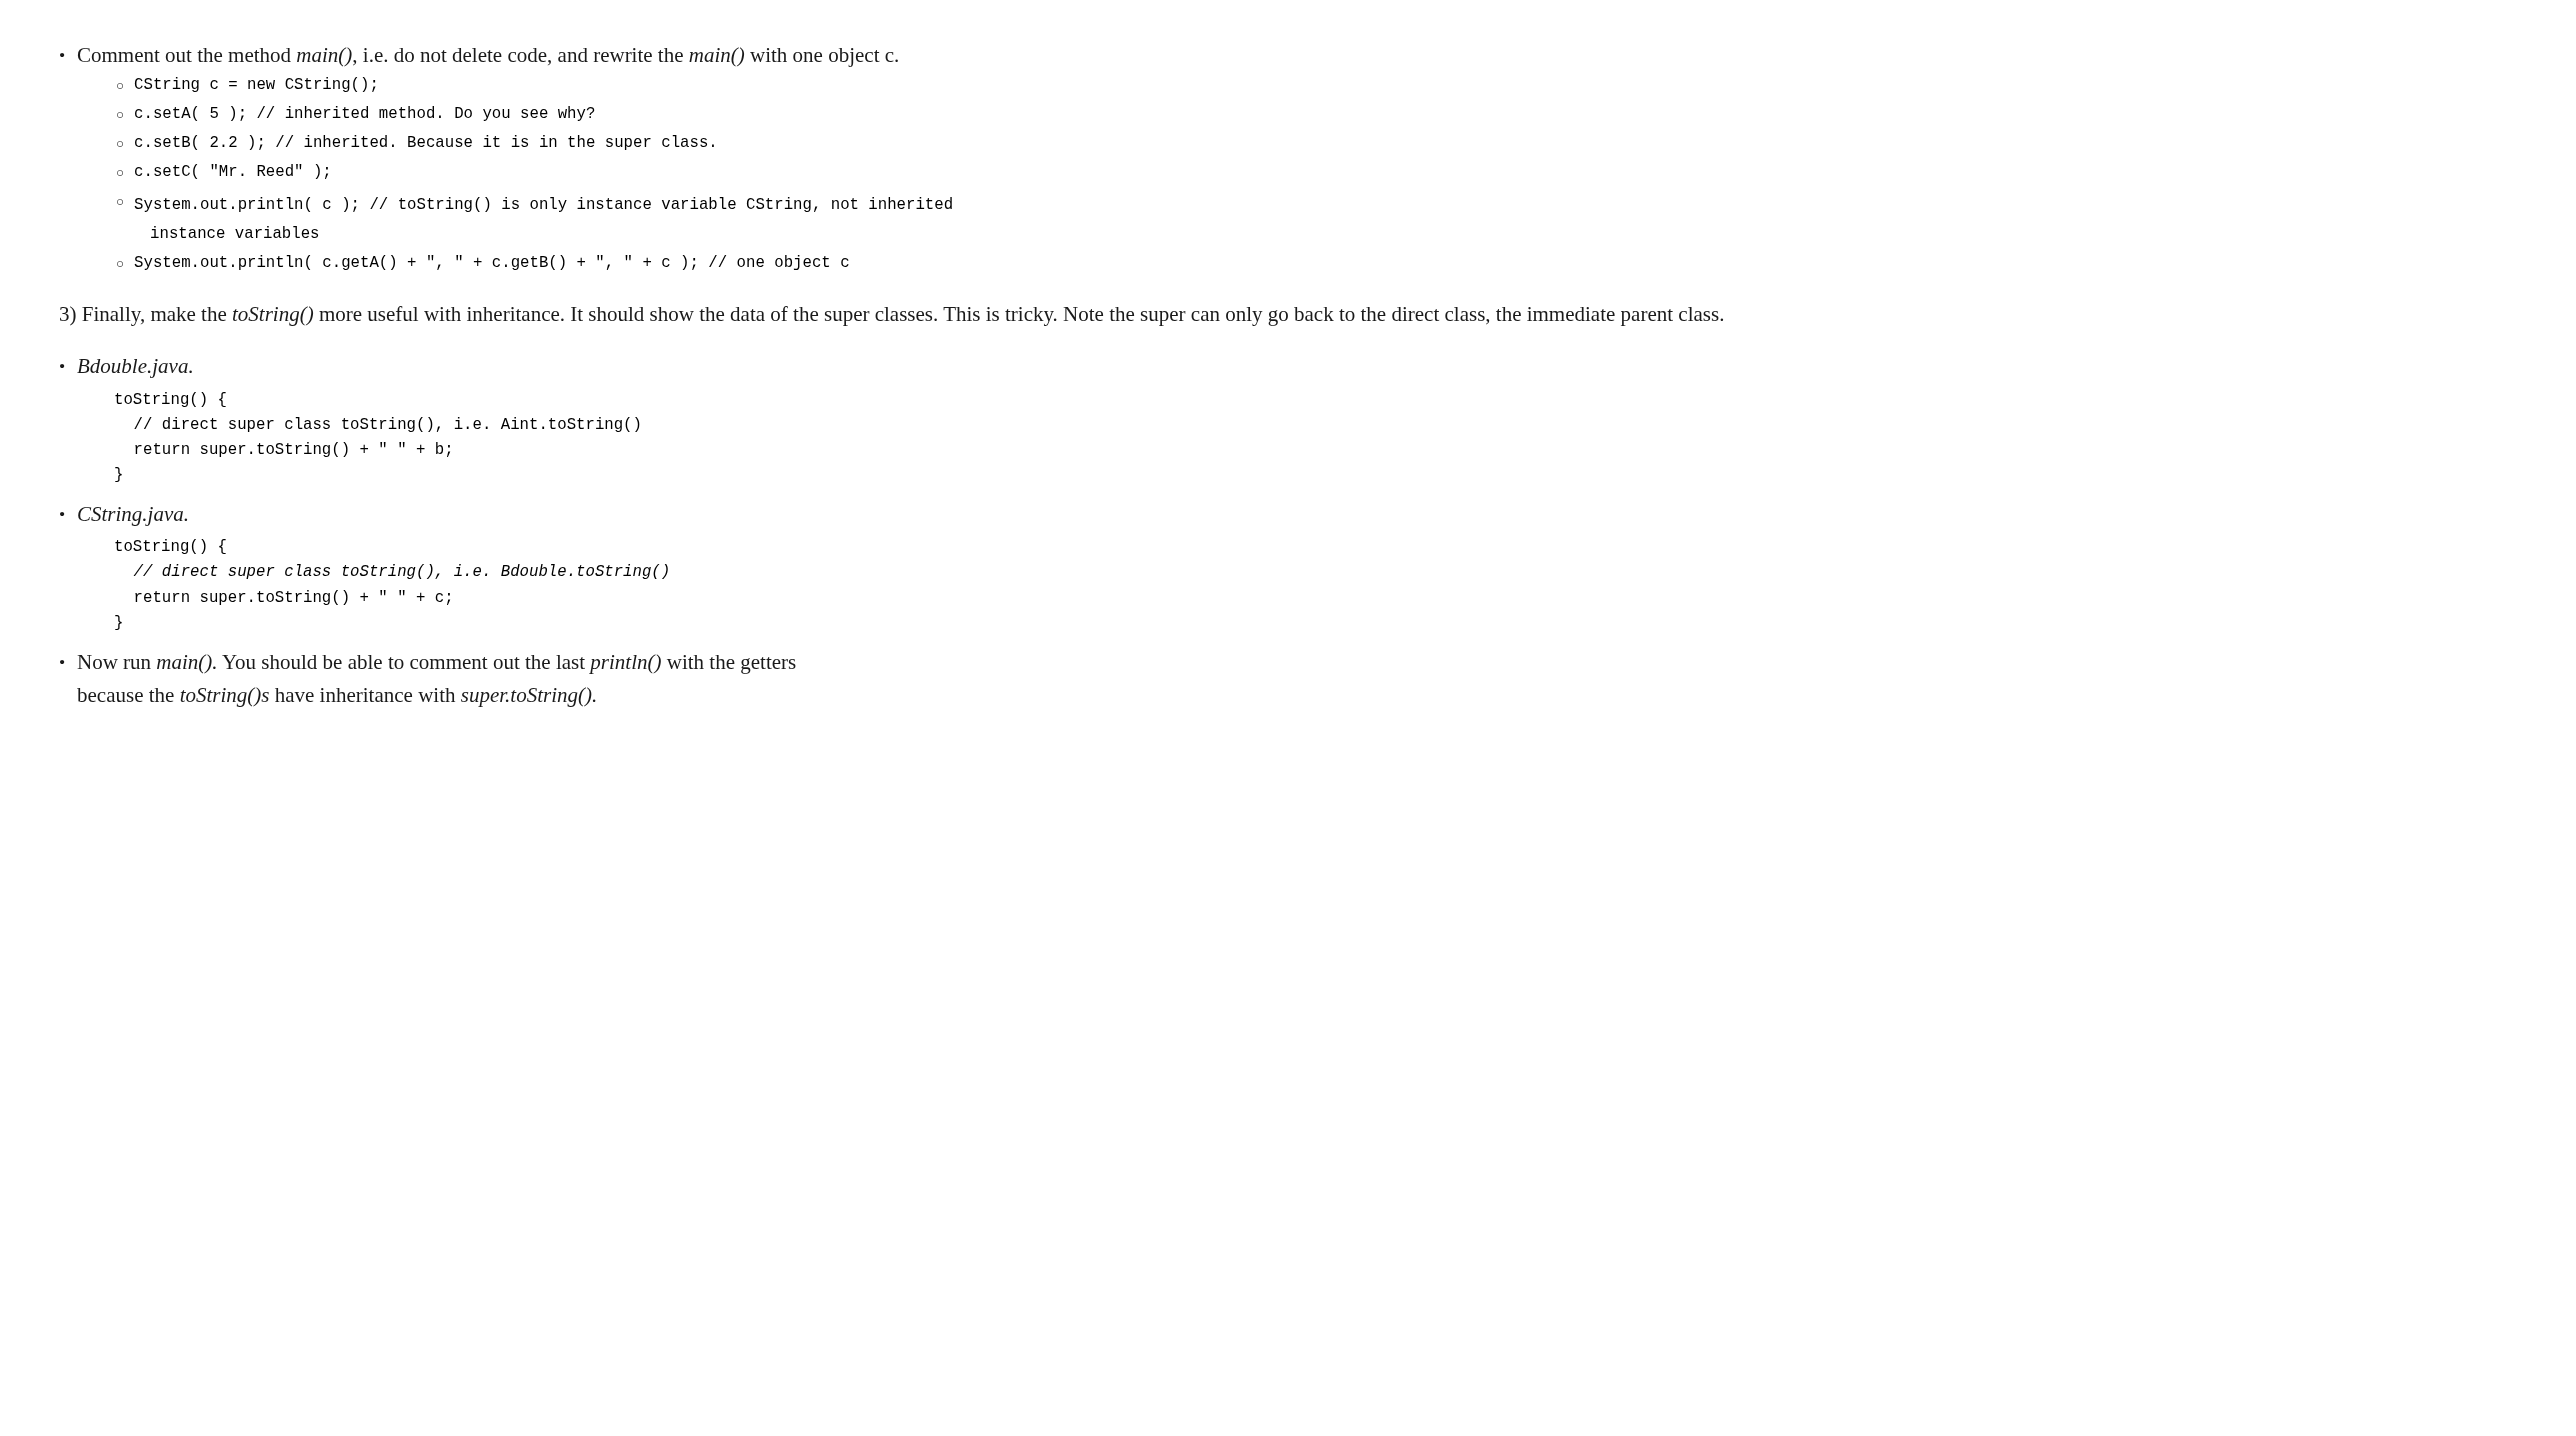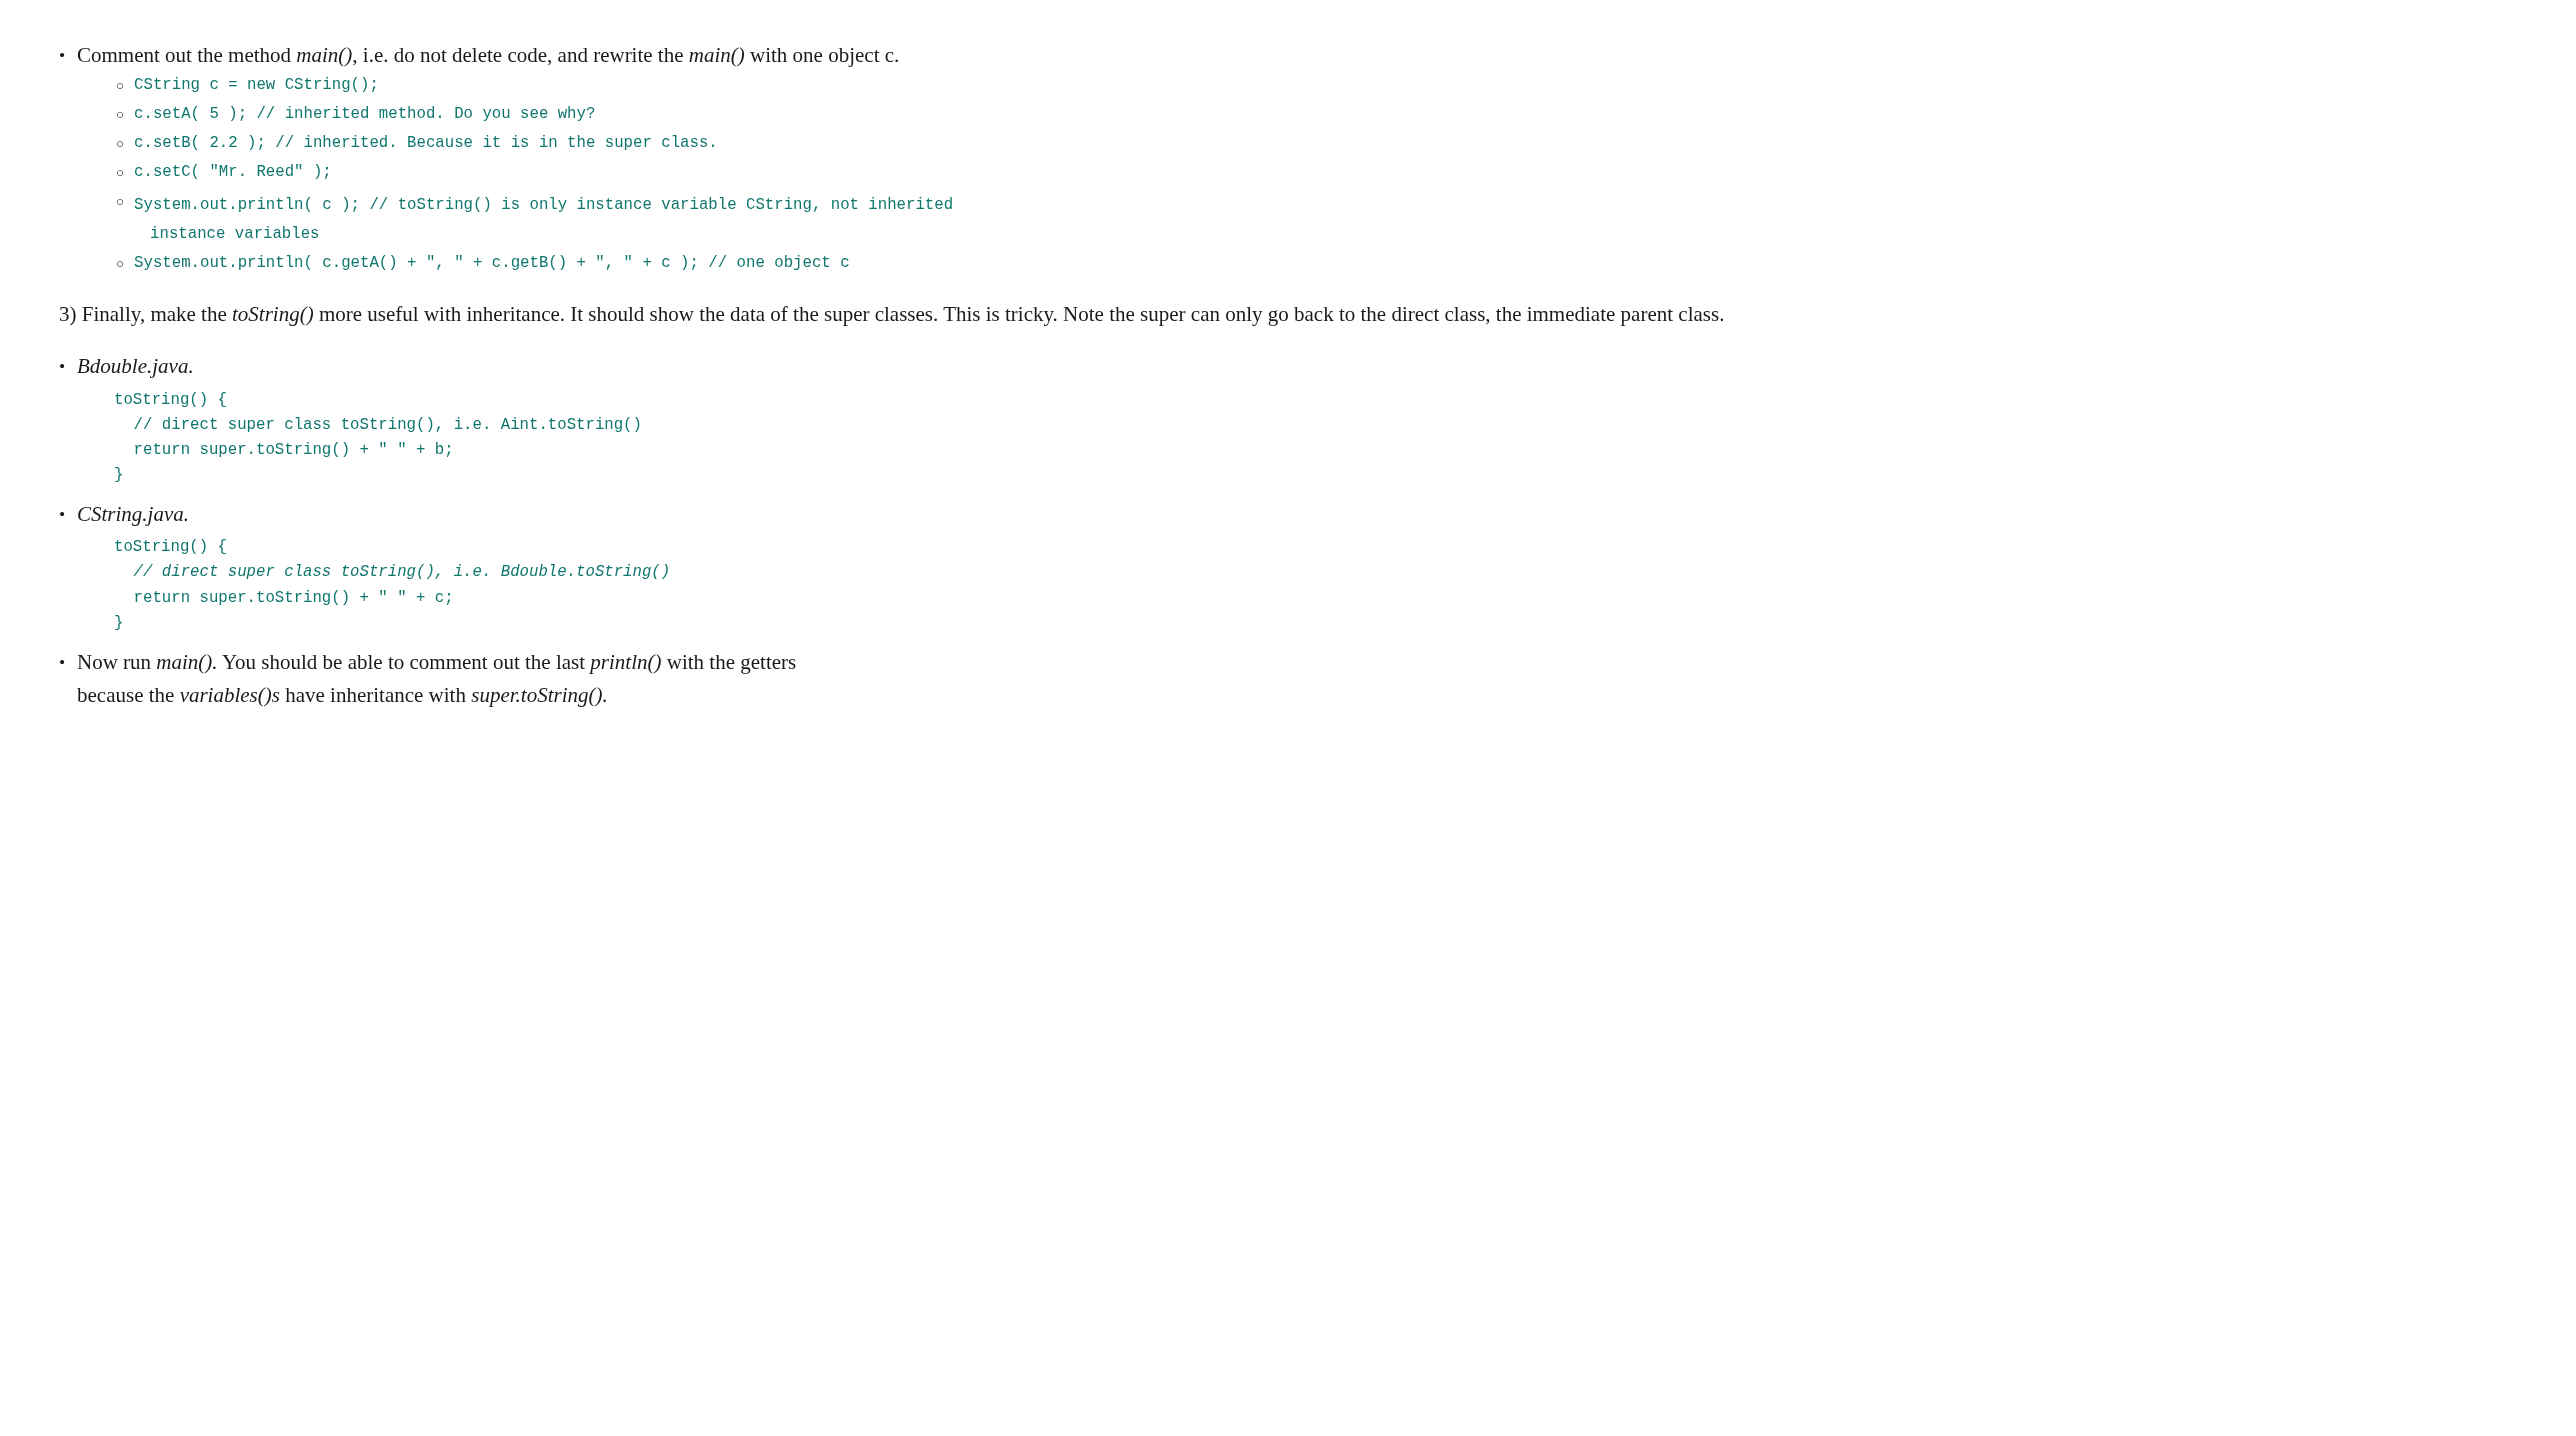--- a/index.html
+++ b/index.html
@@ -57,21 +57,21 @@
       font-style: italic;
     }
 
     .section-header {
       margin: 17.7px 0 11.8px 0;
     }
 
     .inline-code {
       font-family: 'Courier New', Courier, monospace;
       font-size: 15.7px;
-      color: #0f766e;
+      color: #000000;
     }
 
     .number-item {
       margin-bottom: 19px;
     }
 
     .code-section {
       margin-left: 37px;
       margin-top: 3.9px;
       margin-bottom: 3.9px;
@@ -150,18 +150,18 @@
         <div class="inline-code" style="padding-left: 19.6px;">  return super.toString() + "  " + c;</div>
         <div class="inline-code">}</div>
       </div>
     </div>
   </div>
 
   <div class="bullet-item">
     <span class="bullet-dot">•</span>
     <div>
       <div class="prose">Now run <em>main().</em>  You should be able to comment out the last <em>println()</em> with the getters</div>
-      <div class="prose">because the <em>variables()s</em> have inheritance with <em>super.toString().</em></div>
+      <div class="prose">because the <em>toString()s</em> have inheritance with <em>super.toString().</em></div>
     </div>
   </div>
 
 </div>
 
 
 </body></html>

